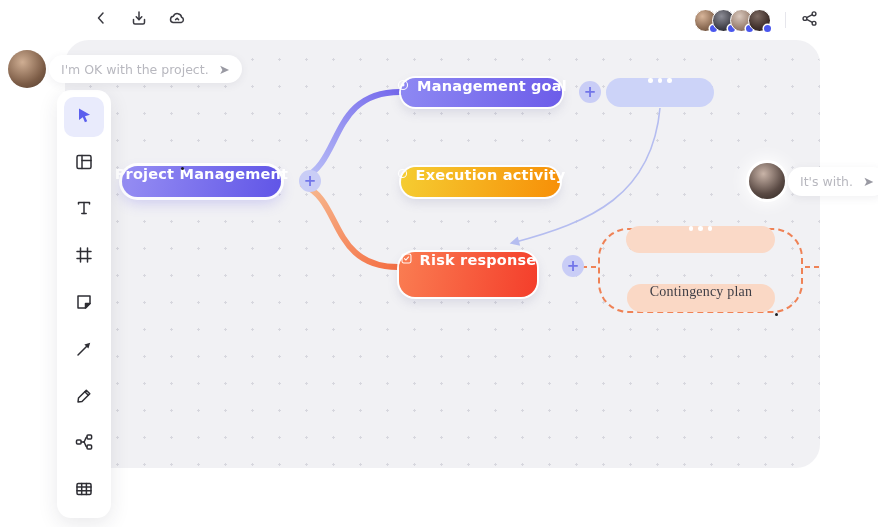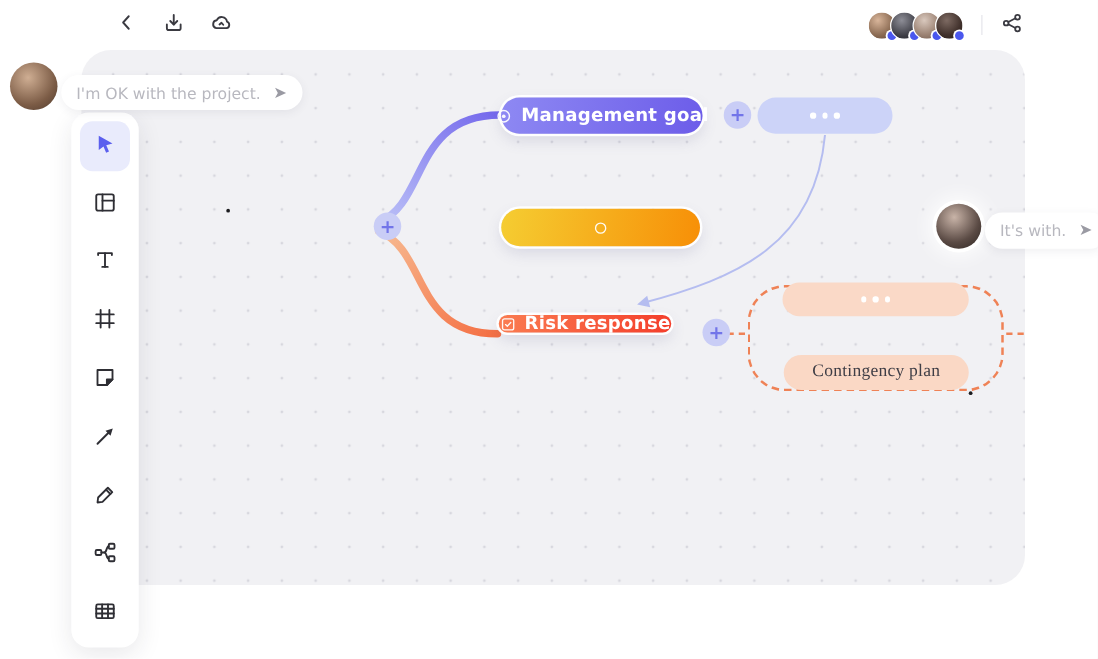--- a/index.html
+++ b/index.html
@@ -39,29 +39,29 @@
     cursor:pointer; margin-bottom:7px; }
   .tool:last-child { margin-bottom:0; }
   .tool svg { stroke:#2e2e34; fill:none; stroke-width:1.5; stroke-linecap:round; stroke-linejoin:round; }
   .tool.selected { background:#e9ebfc; }
   .tool.selected svg { stroke:none; }
 
   
   .wires { position:absolute; left:0; top:0; width:878px; height:527px; z-index:5; pointer-events:none; }
 
   
-  .node { position:absolute; display:flex; align-items:center; justify-content:center; gap:7px;
+  .node { position:absolute; display:flex; align-items:flex-start; justify-content:center; gap:7px;
     border-radius:16px; color:#fff; font-size:14.5px; font-weight:600; letter-spacing:.2px;
     cursor:pointer; z-index:10; white-space:nowrap; }
   .ring { box-shadow:0 0 0 2px rgba(255,255,255,.95), 0 5px 12px rgba(90,90,140,.18); }
   .n-root { left:122px; top:166px; width:159px; height:31px;
     background:linear-gradient(100deg,#968ef3,#6055e7); box-shadow:0 0 0 3px rgba(255,255,255,.9), 0 6px 14px rgba(97,86,232,.25); }
   .n-goal { left:401px; top:78px;  width:161px; height:29px; background:linear-gradient(100deg,#8e89f3,#6c5ce9); }
   .n-exec { left:401px; top:167px; width:159px; height:30px; background:linear-gradient(100deg,#f5cd32,#f78f07); }
-  .n-risk { left:399px; top:252px; width:138px; height:14px; background:linear-gradient(100deg,#fa7d52,#f43e2b); }
+  .n-risk { left:399px; top:252px; width:138px; height:45px; background:linear-gradient(100deg,#fa7d52,#f43e2b); }
   .n-dots-blue  { left:606px; top:78px;  width:108px; height:29px; background:#ccd3f8; border-radius:15px; }
   .n-dots-peach { left:626px; top:226px; width:149px; height:27px; background:#fad9c7; border-radius:14px; }
   .n-plan { left:627px; top:284px; width:148px; height:28px; background:#fad8c5; border-radius:14px;
     color:#3f3e46; font-weight:500; font-size:14px;font-family:Liberation Serif, serif; }
   .dots { display:flex; gap:5px; }
   .dots i { width:4.5px; height:4.5px; border-radius:50%; background:#fff; }
   .node .n-icon { display:flex; align-items:center; }
   .node .n-icon svg { stroke:#fff; fill:none; stroke-width:1.3; stroke-linecap:round; stroke-linejoin:round; opacity:.95; }
 
   .plus { position:absolute; width:22px; height:22px; border-radius:50%; background:#c9cdf6; color:#7275e9;
@@ -72,21 +72,21 @@
   .plus3 { left:562px; top:255px; }
 
   .dash-group { position:absolute; left:598px; top:228px; width:205px; height:85px;
     border:2px dashed #ef8256; border-radius:30px; z-index:8; }
 
   .cursor-dot { position:absolute; width:3px; height:3px; border-radius:50%; background:#1c1c1f; z-index:25; }
   .cdot1 { left:181px; top:167px; }
   .cdot2 { left:775px; top:313px; }
 
   
-  .chat { position:absolute; display:flex; align-items:flex-end; z-index:35; }
+  .chat { position:absolute; display:flex; align-items:center; z-index:35; }
   .chat-left { left:8px; top:50px; }
   .chat-right { left:749px; top:163px; }
   .chat-avatar { width:38px; height:38px; border-radius:50%;
     box-shadow:0 0 0 3px #fff, 0 0 16px 6px rgba(255,255,255,.85); }
   .chat-right .chat-avatar { width:36px; height:36px; }
   .cav1 { background:radial-gradient(circle at 38% 32%, #cfae93, #7c5c46 62%, #4f3a2d); }
   .cav2 { background:radial-gradient(circle at 40% 30%, #c9b4a8, #5a4a44 60%, #2c2420); }
   .chat-bubble { margin-left:3px; height:28px; background:#fff; border-radius:14px;
     box-shadow:0 2px 8px rgba(60,60,90,.08); display:flex; align-items:center; gap:10px; padding:0 12px;
     font-size:12.5px; color:#b8b8bf; cursor:text; white-space:nowrap; }
@@ -121,20 +121,23 @@
     <path d="M 303 178 C 342 162, 330 92, 400 92" stroke="url(#gPurple)" stroke-width="6" fill="none" stroke-linecap="round"></path>
     <path d="M 303 181 L 401 181" stroke="url(#gYellow)" stroke-width="6" fill="none" stroke-linecap="round"></path>
     <path d="M 303 185 C 342 200, 330 267, 398 267" stroke="url(#gOrange)" stroke-width="6" fill="none" stroke-linecap="round"></path>
     <path d="M 660 108 C 652 195, 592 222, 512 243" stroke="#b5bdf0" stroke-width="1.6" fill="none" marker-end="url(#arrowHead)"></path>
     <path d="M 582 267 L 597 267" stroke="#ef8256" stroke-width="2" stroke-dasharray="5 4" fill="none"></path>
     <path d="M 805 267 L 820 267" stroke="#ef8256" stroke-width="2" stroke-dasharray="5 4" fill="none"></path>
   </svg>
 
   <div class="dash-group"></div>
 
+  <div class="node n-root ring">
+    <span>Project Management</span>
+  </div>
 
   <div class="plus plus1">+</div>
 
   <div class="node n-goal ring">
     <span class="n-icon">
       <svg width="14" height="14" viewBox="0 0 16 16">
           <circle cx="8" cy="8" r="5.2"></circle>
           <circle cx="8" cy="8" r="1.7" fill="#fff" stroke="none"></circle>
         </svg>
     </span>
@@ -150,20 +153,21 @@
         <i></i>
       </span>
   </div>
 
   <div class="node n-exec ring">
     <span class="n-icon">
       <svg width="13" height="13" viewBox="0 0 16 16">
           <circle cx="8" cy="8" r="5"></circle>
         </svg>
     </span>
+    <span>Execution activity</span>
   </div>
 
   <div class="node n-risk ring">
     <span class="n-icon">
       <svg width="13" height="13" viewBox="0 0 16 16">
           <rect x="2.5" y="2.5" width="11" height="11" rx="2"></rect>
           <path d="M5.5 8.2 L7.2 9.9 L10.6 6.1"></path>
         </svg>
     </span>
     <span>Risk response</span>

